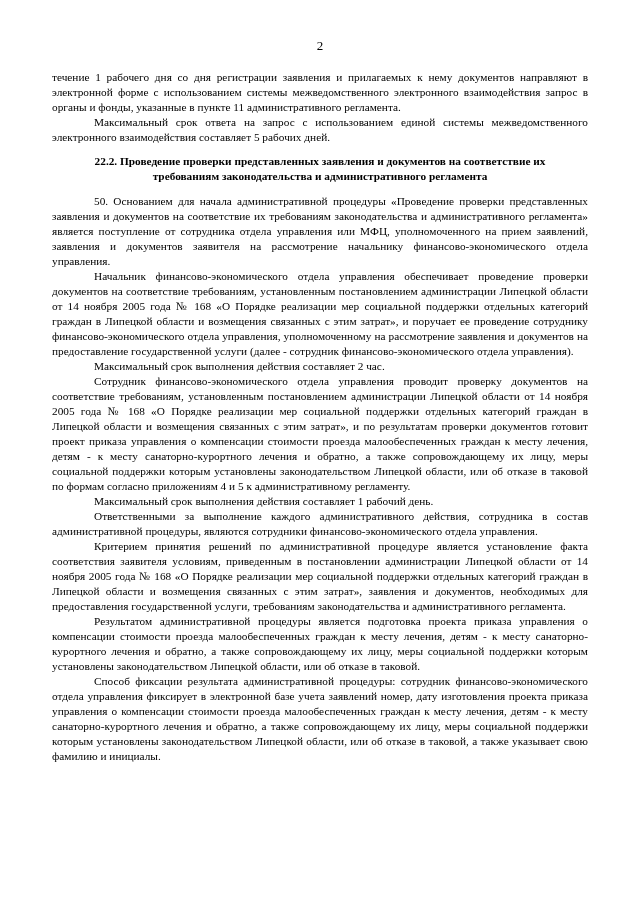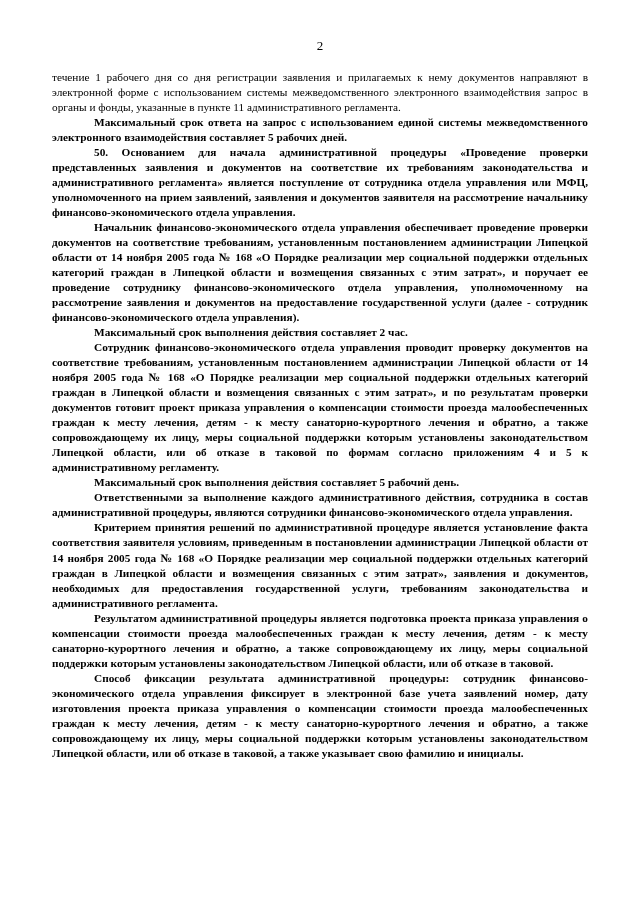--- a/index.html
+++ b/index.html
@@ -31,21 +31,20 @@
     line-height: 1.33;
     text-align: justify;
   }
   p.para {
     margin: 0;
     text-align: justify;
     text-justify: inter-word;
   }
   p.indent {
     text-indent: 42px;
-    font-weight: bold;
   }
   p.noindent {
     text-indent: 0;
   }
   h2.heading {
     font-size: 11.3px;
     font-weight: bold;
     text-align: center;
     margin: 9px 30px 9px 30px;
     line-height: 1.35;
@@ -56,25 +55,26 @@
 
 <div class="page">
 
   <div class="page-number">2</div>
 
   <div class="doc-body">
 
     <p class="para noindent">течение 1 рабочего дня со дня регистрации заявления и прилагаемых к нему документов направляют в электронной форме с использованием системы межведомственного электронного взаимодействия запрос в органы и фонды, указанные в пункте 11 административного регламента.</p>
     <p class="para indent">Максимальный срок ответа на запрос с использованием единой системы межведомственного электронного взаимодействия составляет 5 рабочих дней.</p>
 
+    <h2 class="heading">22.2. Проведение проверки представленных заявления и документов на соответствие их требованиям законодательства и административного регламента</h2>
 
     <p class="para indent">50. Основанием для начала административной процедуры «Проведение проверки представленных заявления и документов на соответствие их требованиям законодательства и административного регламента» является поступление от сотрудника отдела управления или МФЦ, уполномоченного на прием заявлений, заявления и документов заявителя на рассмотрение начальнику финансово-экономического отдела управления.</p>
     <p class="para indent">Начальник финансово-экономического отдела управления обеспечивает проведение проверки документов на соответствие требованиям, установленным постановлением администрации Липецкой области от 14 ноября 2005 года № 168 «О Порядке реализации мер социальной поддержки отдельных категорий граждан в Липецкой области и возмещения связанных с этим затрат», и поручает ее проведение сотруднику финансово-экономического отдела управления, уполномоченному на рассмотрение заявления и документов на предоставление государственной услуги (далее - сотрудник финансово-экономического отдела управления).</p>
     <p class="para indent">Максимальный срок выполнения действия составляет 2 час.</p>
     <p class="para indent">Сотрудник финансово-экономического отдела управления проводит проверку документов на соответствие требованиям, установленным постановлением администрации Липецкой области от 14 ноября 2005 года № 168 «О Порядке реализации мер социальной поддержки отдельных категорий граждан в Липецкой области и возмещения связанных с этим затрат», и по результатам проверки документов готовит проект приказа управления о компенсации стоимости проезда малообеспеченных граждан к месту лечения, детям - к месту санаторно-курортного лечения и обратно, а также сопровождающему их лицу, меры социальной поддержки которым установлены законодательством Липецкой области, или об отказе в таковой по формам согласно приложениям 4 и 5 к административному регламенту.</p>
-    <p class="para indent">Максимальный срок выполнения действия составляет 5 рабочий день.</p>
+    <p class="para indent">Максимальный срок выполнения действия составляет 1 рабочий день.</p>
     <p class="para indent">Ответственными за выполнение каждого административного действия, сотрудника в состав административной процедуры, являются сотрудники финансово-экономического отдела управления.</p>
     <p class="para indent">Критерием принятия решений по административной процедуре является установление факта соответствия заявителя условиям, приведенным в постановлении администрации Липецкой области от 14 ноября 2005 года № 168 «О Порядке реализации мер социальной поддержки отдельных категорий граждан в Липецкой области и возмещения связанных с этим затрат», заявления и документов, необходимых для предоставления государственной услуги, требованиям законодательства и административного регламента.</p>
     <p class="para indent">Результатом административной процедуры является подготовка проекта приказа управления о компенсации стоимости проезда малообеспеченных граждан к месту лечения, детям - к месту санаторно-курортного лечения и обратно, а также сопровождающему их лицу, меры социальной поддержки которым установлены законодательством Липецкой области, или об отказе в таковой.</p>
     <p class="para indent">Способ фиксации результата административной процедуры: сотрудник финансово-экономического отдела управления фиксирует в электронной базе учета заявлений номер, дату изготовления проекта приказа управления о компенсации стоимости проезда малообеспеченных граждан к месту лечения, детям - к месту санаторно-курортного лечения и обратно, а также сопровождающему их лицу, меры социальной поддержки которым установлены законодательством Липецкой области, или об отказе в таковой, а также указывает свою фамилию и инициалы.</p>
 
   </div>
 </div>
 
 </body></html>

